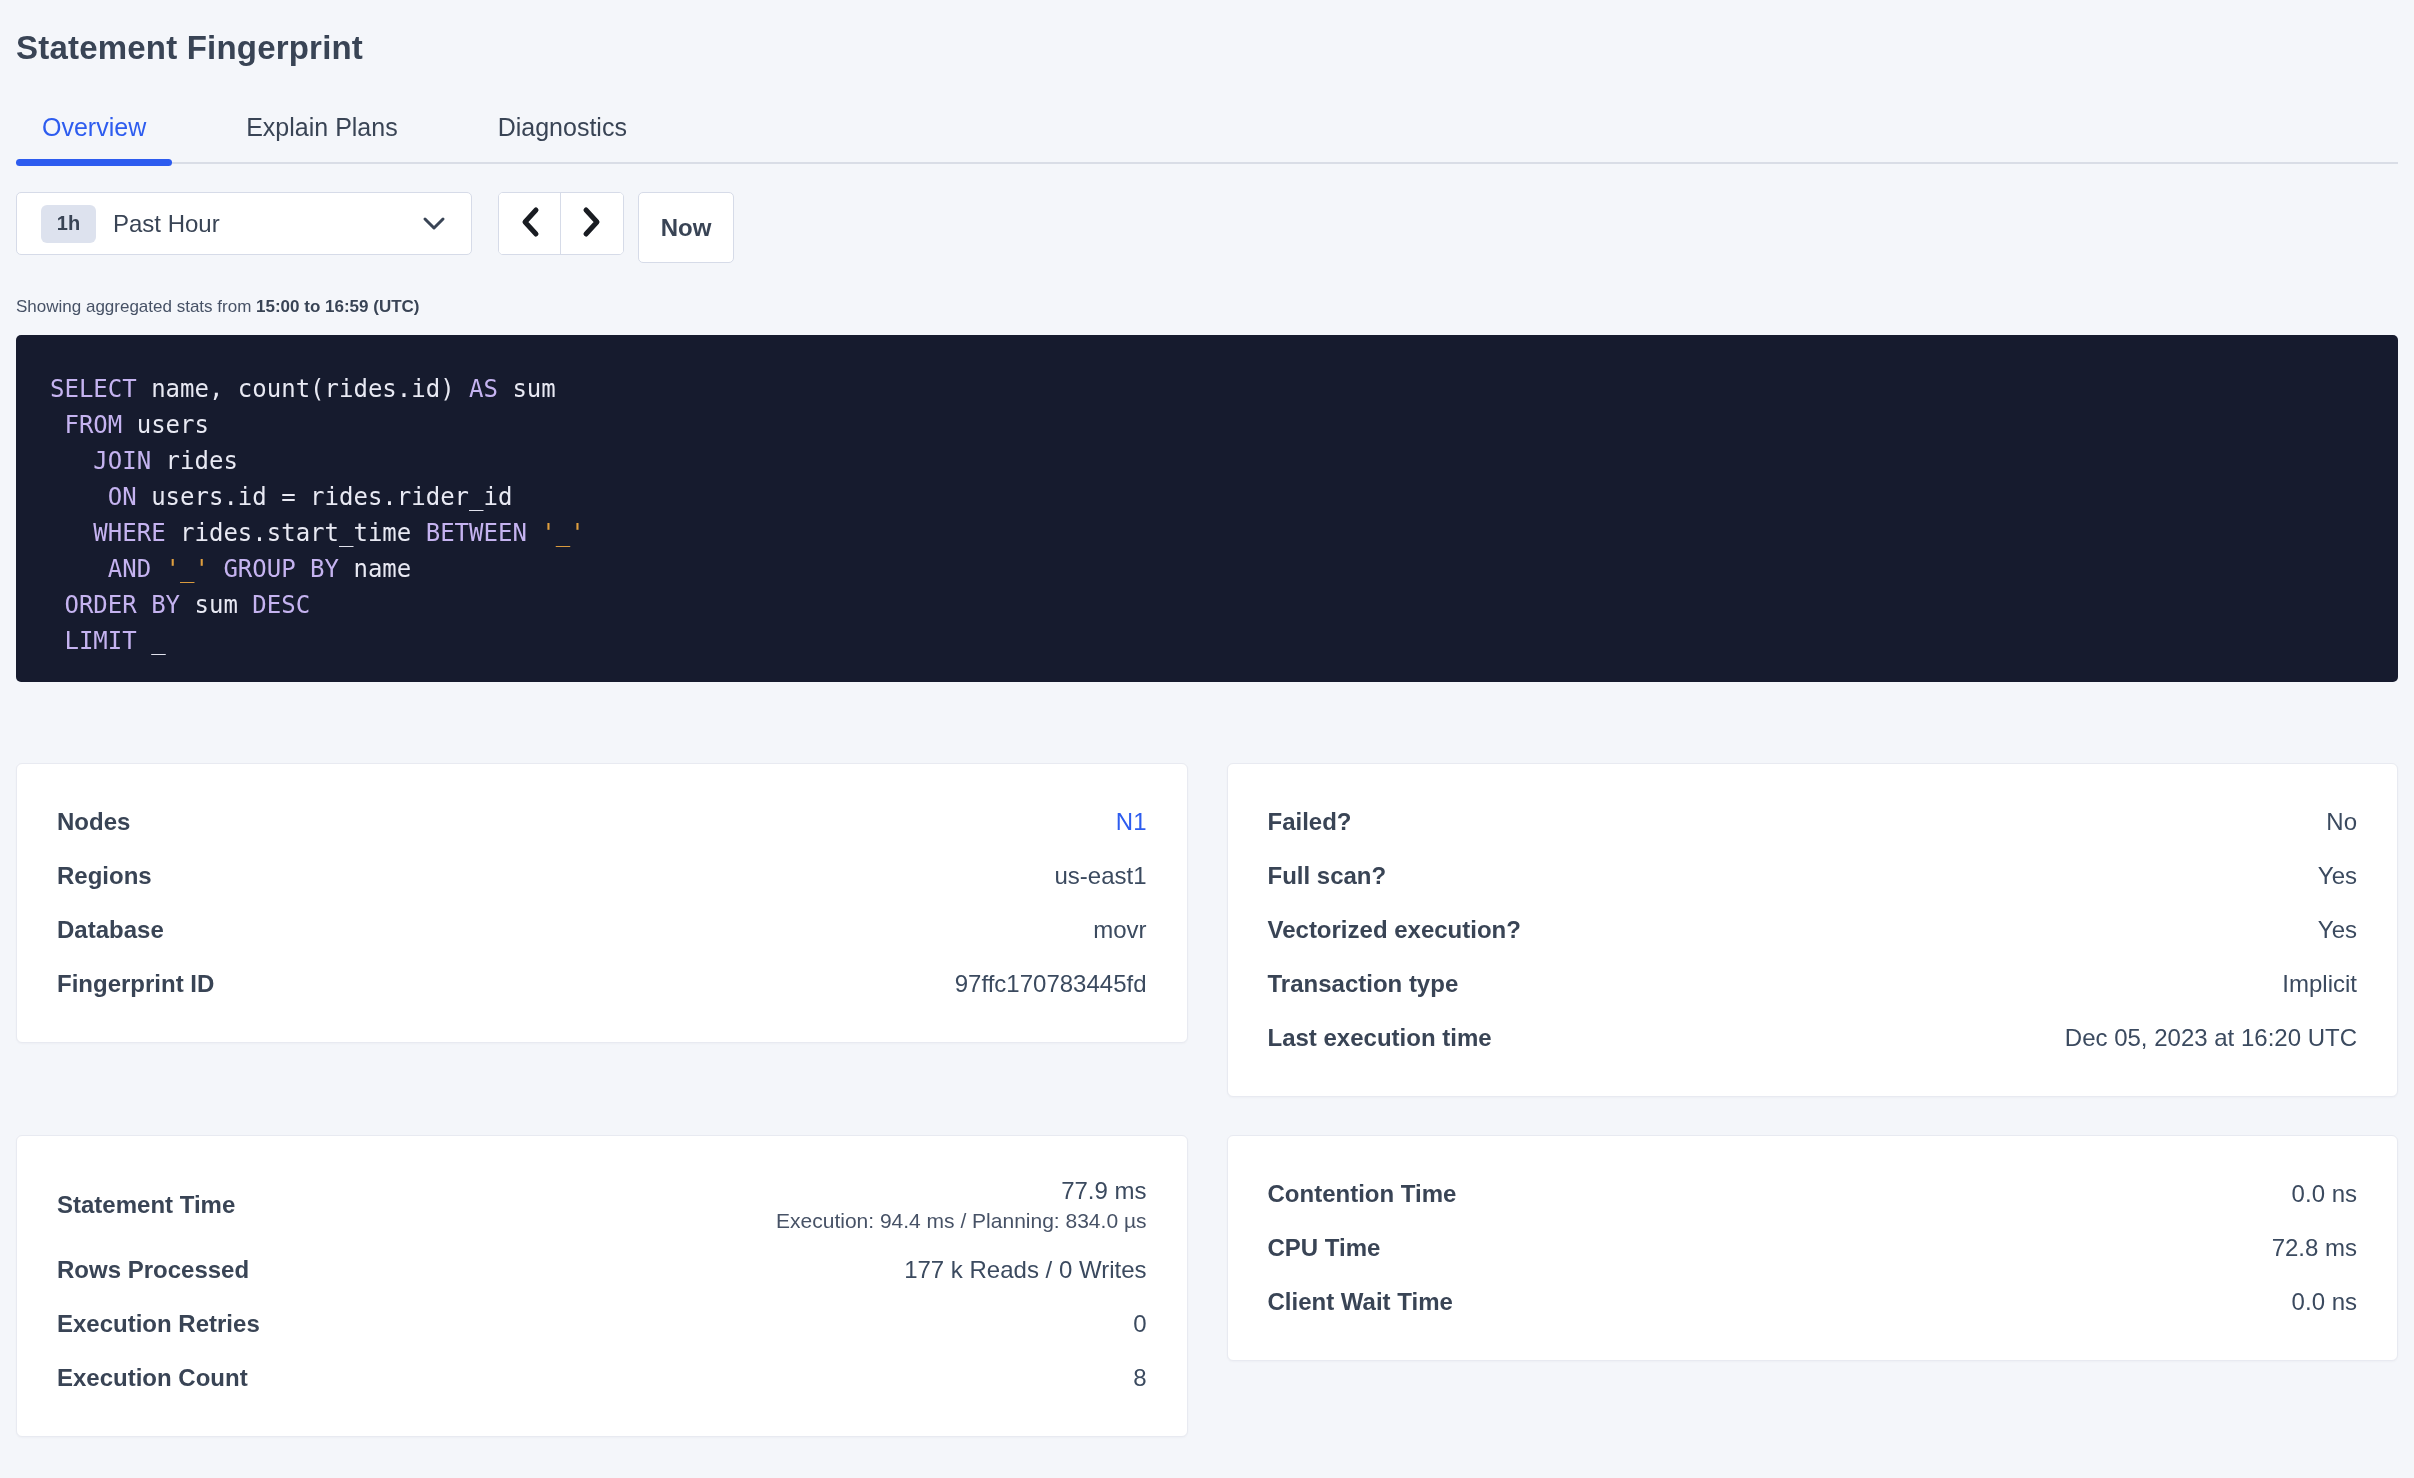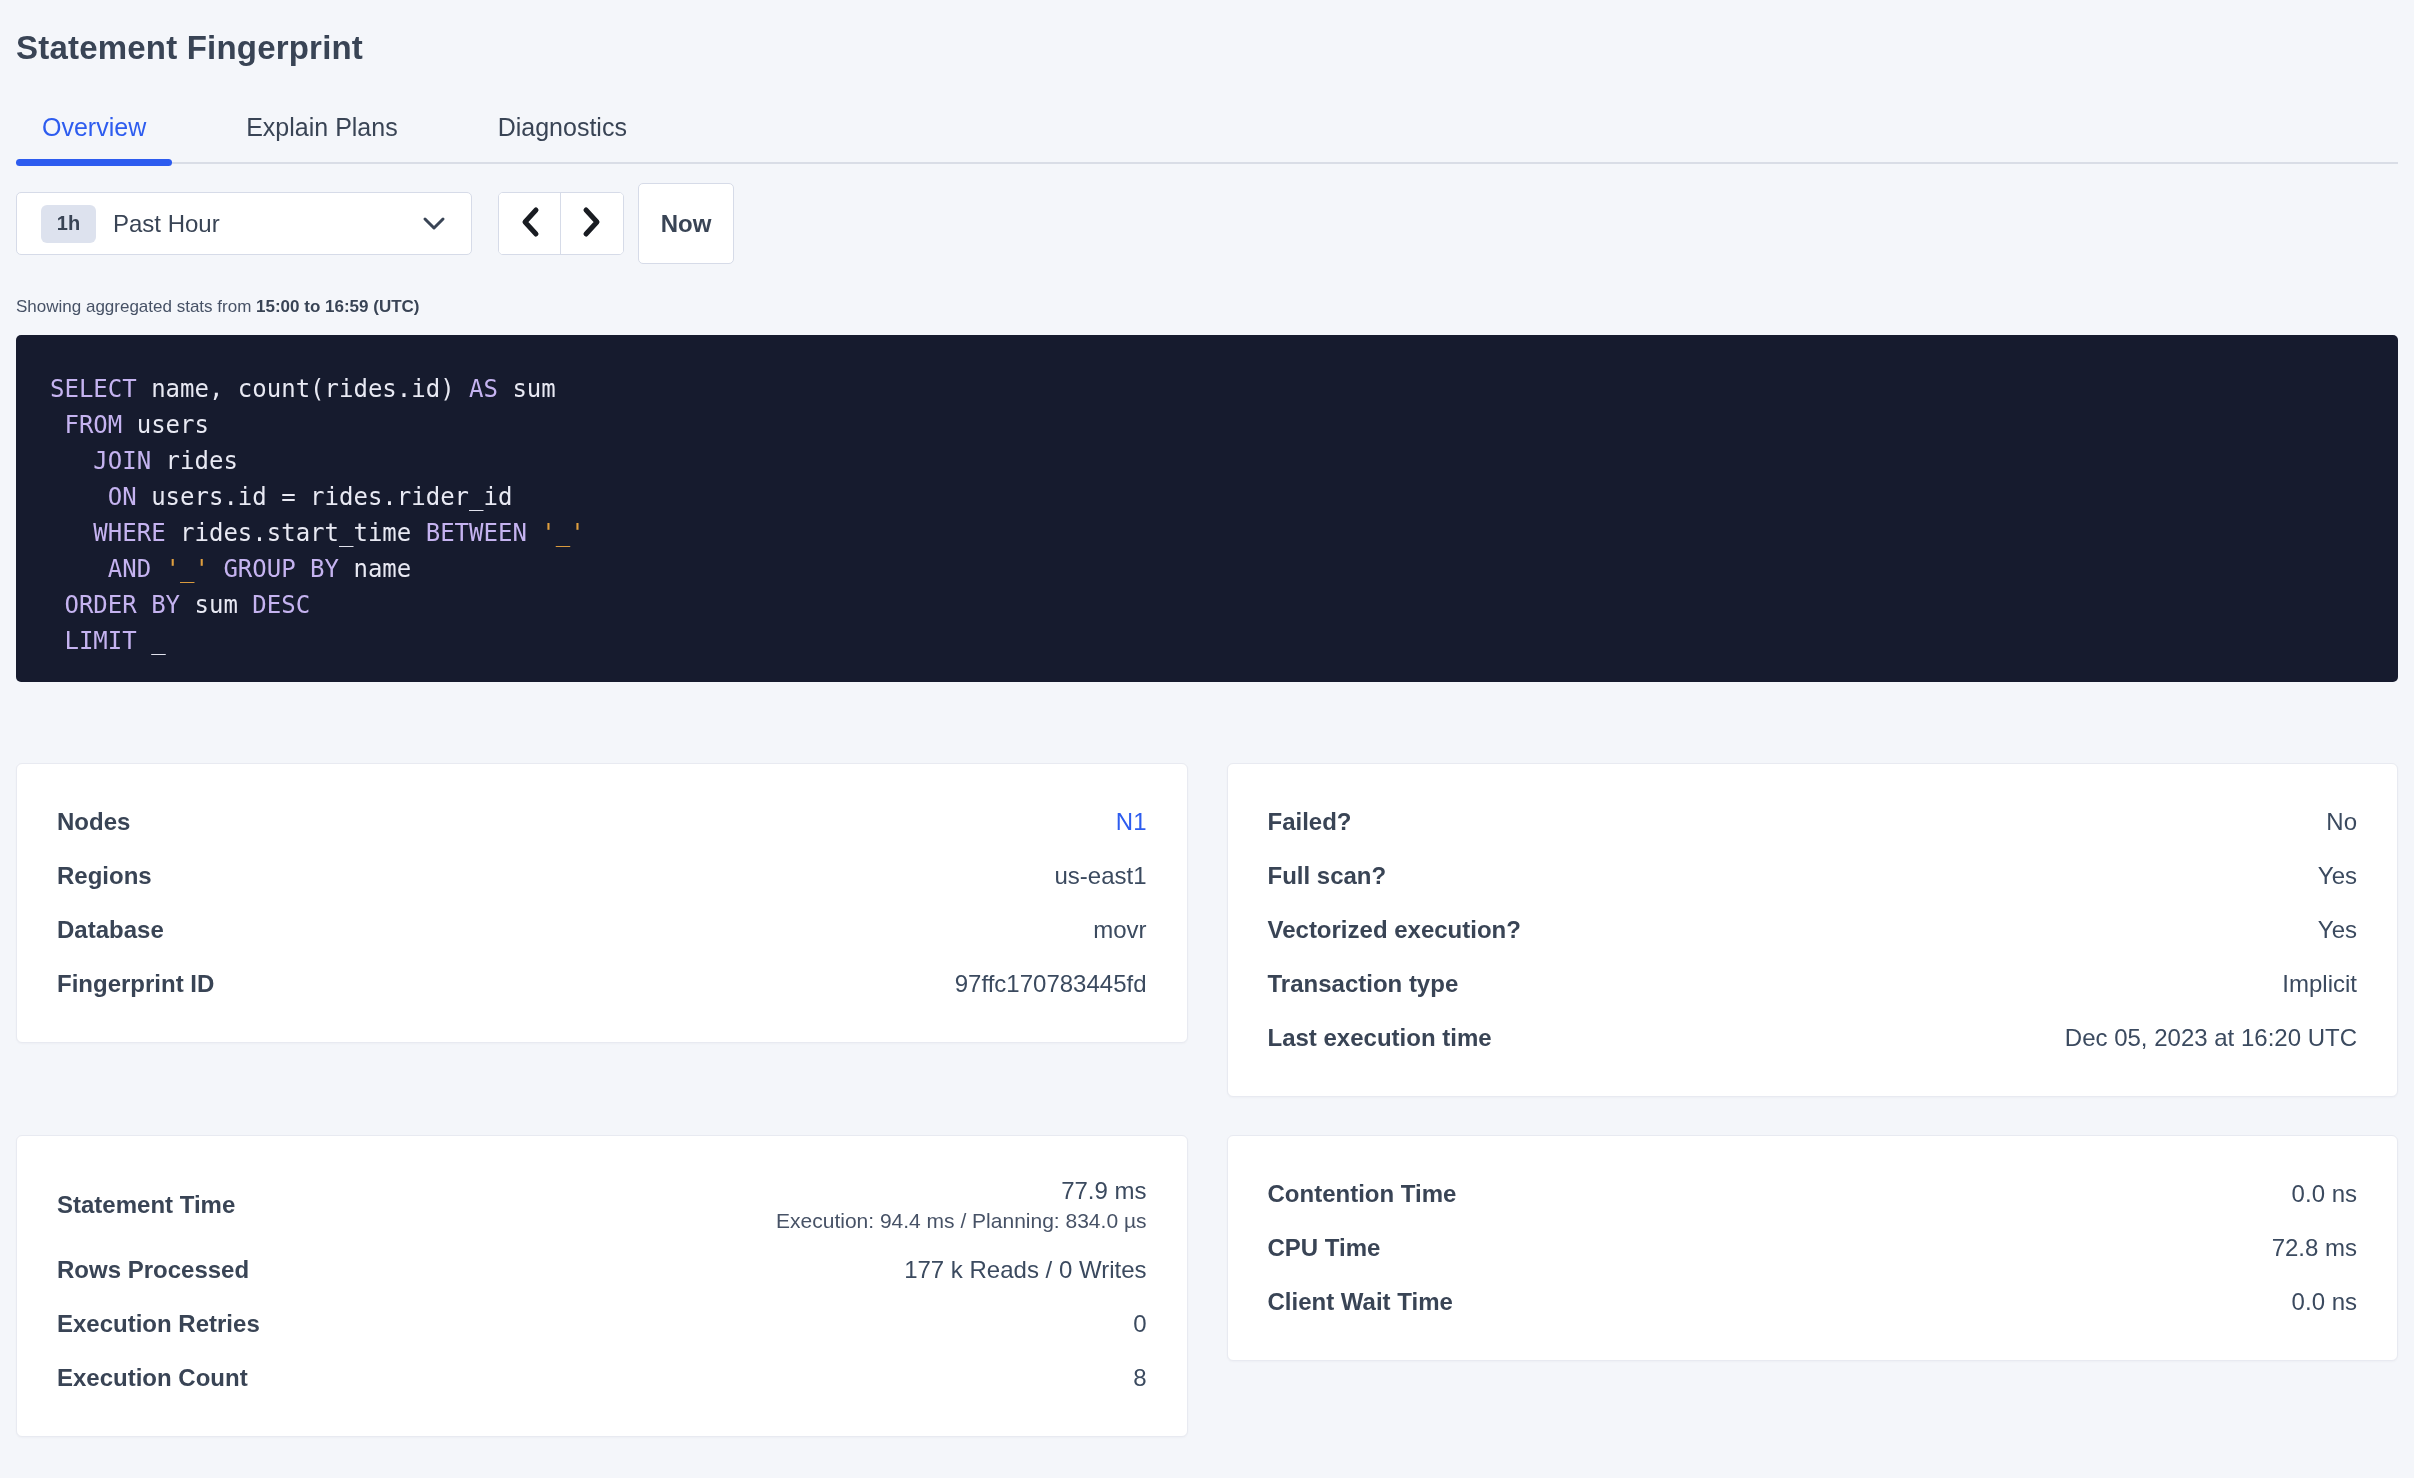--- a/index.html
+++ b/index.html
@@ -29,21 +29,21 @@
     position: relative; cursor: pointer; white-space: nowrap;
   }
   .tab.active { color: var(--accent-blue, #2d5cef); }
   .tab.active::after {
     content: ""; position: absolute; left: 0; right: 0; bottom: -4px;
     height: 7px; border-radius: 4px;
     background: var(--accent-blue, #2d5cef);
   }
 
   
-  .toolbar { display: flex; align-items: center; margin-top: 28px; height: 63px; }
+  .toolbar { display: flex; align-items: flex-start; margin-top: 28px; height: 63px; }
   .interval-select {
     width: 456px; height: 63px; background: #fff;
     border: 1px solid var(--control-border, #d6dbe8); border-radius: 5px;
     display: flex; align-items: center; padding: 0 25px 0 24px;
     cursor: pointer; margin-right: 26px; position: relative;
   }
   .interval-badge {
     background: var(--badge-bg, #dde2ee); color: var(--text-strong, #394455);
     font-weight: 700; font-size: 20px; border-radius: 6px;
     width: 55px; height: 38px; display: flex; align-items: center; justify-content: center;
@@ -56,21 +56,21 @@
     border: 1px solid var(--control-border, #d6dbe8); border-radius: 5px;
     overflow: hidden; margin-right: 14px;
   }
   .arrow-btn {
     width: 62px; height: 100%; background: #fff; border: none; cursor: pointer;
     display: flex; align-items: center; justify-content: center; padding: 0;
   }
   .arrow-btn:first-child { border-right: 1px solid var(--control-border, #d6dbe8); }
 
   .now-btn {
-    width: 96px; height: 81px; background: #fff;
+    width: 96px; height: 71px; background: #fff;
     border: 1px solid var(--control-border, #d6dbe8); border-radius: 5px;
     font-family: "Liberation Sans", sans-serif;
     font-size: 24px; font-weight: 600; color: var(--text-strong, #394455);
     cursor: pointer;
   }
 
   
   .agg-note {
     margin: 37px 0 0 0; font-size: 17px; line-height: 30px;
     color: var(--text-muted, #475266);

